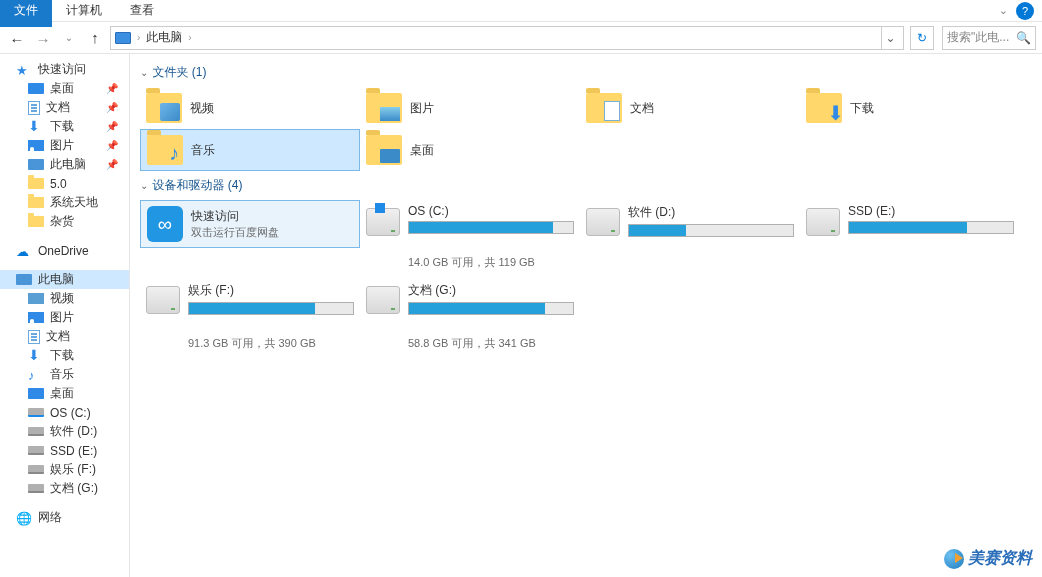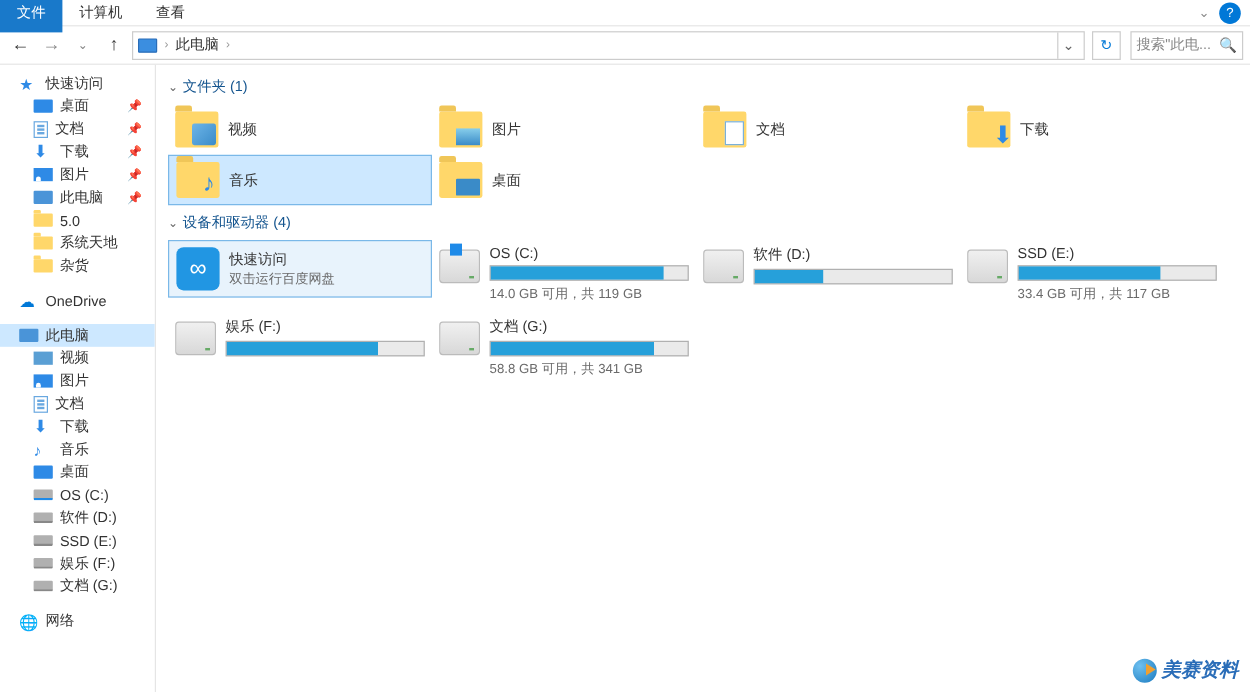--- a/index.html
+++ b/index.html
@@ -63,21 +63,21 @@
 .bf-music { position: absolute; bottom: 0; right: 4px; color: #2e8ae6; font-size: 20px; }
 .bf-desktop { width: 20px; height: 14px; background: #3a8bc8; position: absolute; bottom: 2px; right: 2px; border-radius: 1px; }
 
 .baidu-ic { width: 36px; height: 36px; background: #2196e3; border-radius: 6px; display: flex; align-items: center; justify-content: center; color: #fff; font-size: 20px; flex-shrink: 0; }
 .drive-tile { width: 220px; display: flex; gap: 8px; padding: 4px 6px; margin-bottom: 4px; }
 .drive-ic { width: 34px; height: 28px; background: linear-gradient(#f0f0f0,#d8d8d8); border: 1px solid #bbb; border-radius: 3px; position: relative; flex-shrink: 0; margin-top: 4px; }
 .drive-ic::after { content: ""; position: absolute; bottom: 3px; right: 4px; width: 4px; height: 2px; background: #6a6; }
 .drive-ic.os::before { content: ""; position: absolute; top: -6px; left: 8px; width: 10px; height: 10px; background: #1e8ae8; }
 .drive-body { flex: 1; }
 .drive-name { font-size: 12px; margin-bottom: 3px; }
-.drive-sub { font-size: 11px; color: #6a6a6a; margin-top: 3px; }
+.drive-sub { font-size: 11px; color: #6a6a6a; margin-top: 21px; }
 .bar { width: 100%; height: 13px; border: 1px solid #b0b0b0; background: #eaeaea; position: relative; }
 .bar-fill { height: 100%; background: #26a0da; }
 
 .watermark { position: absolute; bottom: 8px; right: 10px; display: flex; align-items: center; gap: 4px; font-size: 16px; font-weight: bold; font-style: italic; color: #2a6db8; }
 .wm-ic { width: 20px; height: 20px; border-radius: 50%; background: radial-gradient(circle at 30% 30%, #6ec0f0, #1a7abf); position: relative; }
 .wm-ic::after { content: ""; position: absolute; right: -4px; top: 4px; border: 5px solid transparent; border-left: 8px solid #f0a030; }
 
 .ribbon-chev { color: #888; font-size: 11px; margin-right: 8px; }
 </style>
 </head>
@@ -298,30 +298,30 @@
             </div>
     </div>
         </div>
         <div class="drive-tile">
     <div class="drive-ic "></div>
     <div class="drive-body">
       <div class="drive-name">SSD (E:)</div>
       <div class="bar">
               <div class="bar-fill" style="width:72%"></div>
             </div>
-      <div class="drive-sub">33.4 GB 可用，共 117 GB</div>
     </div>
         </div>
         <div class="drive-tile">
     <div class="drive-ic "></div>
     <div class="drive-body">
       <div class="drive-name">娱乐 (F:)</div>
       <div class="bar">
               <div class="bar-fill" style="width:77%"></div>
             </div>
+      <div class="drive-sub">91.3 GB 可用，共 390 GB</div>
     </div>
         </div>
         <div class="drive-tile">
     <div class="drive-ic "></div>
     <div class="drive-body">
       <div class="drive-name">文档 (G:)</div>
       <div class="bar">
               <div class="bar-fill" style="width:83%"></div>
             </div>
       <div class="drive-sub">58.8 GB 可用，共 341 GB</div>

